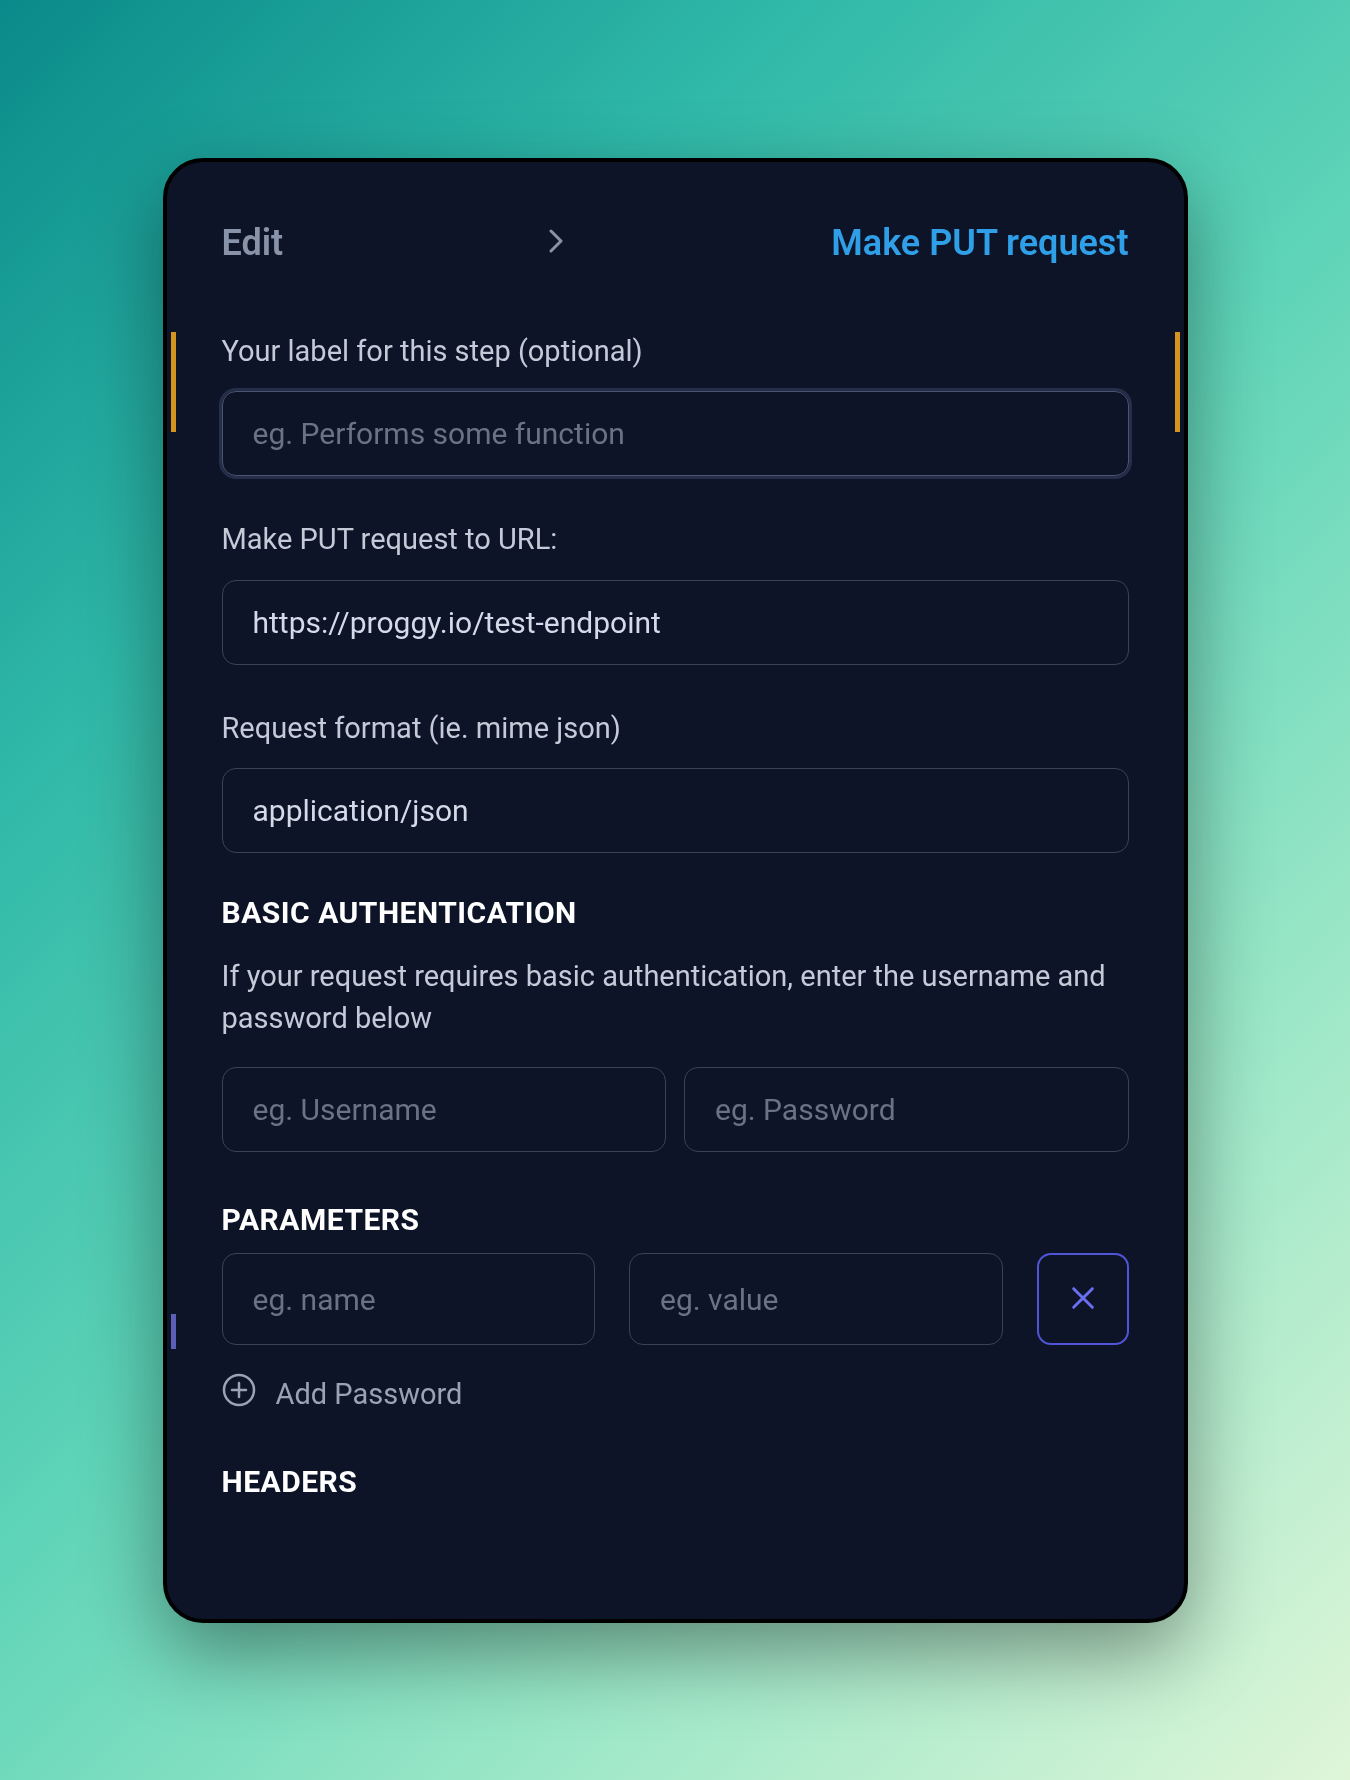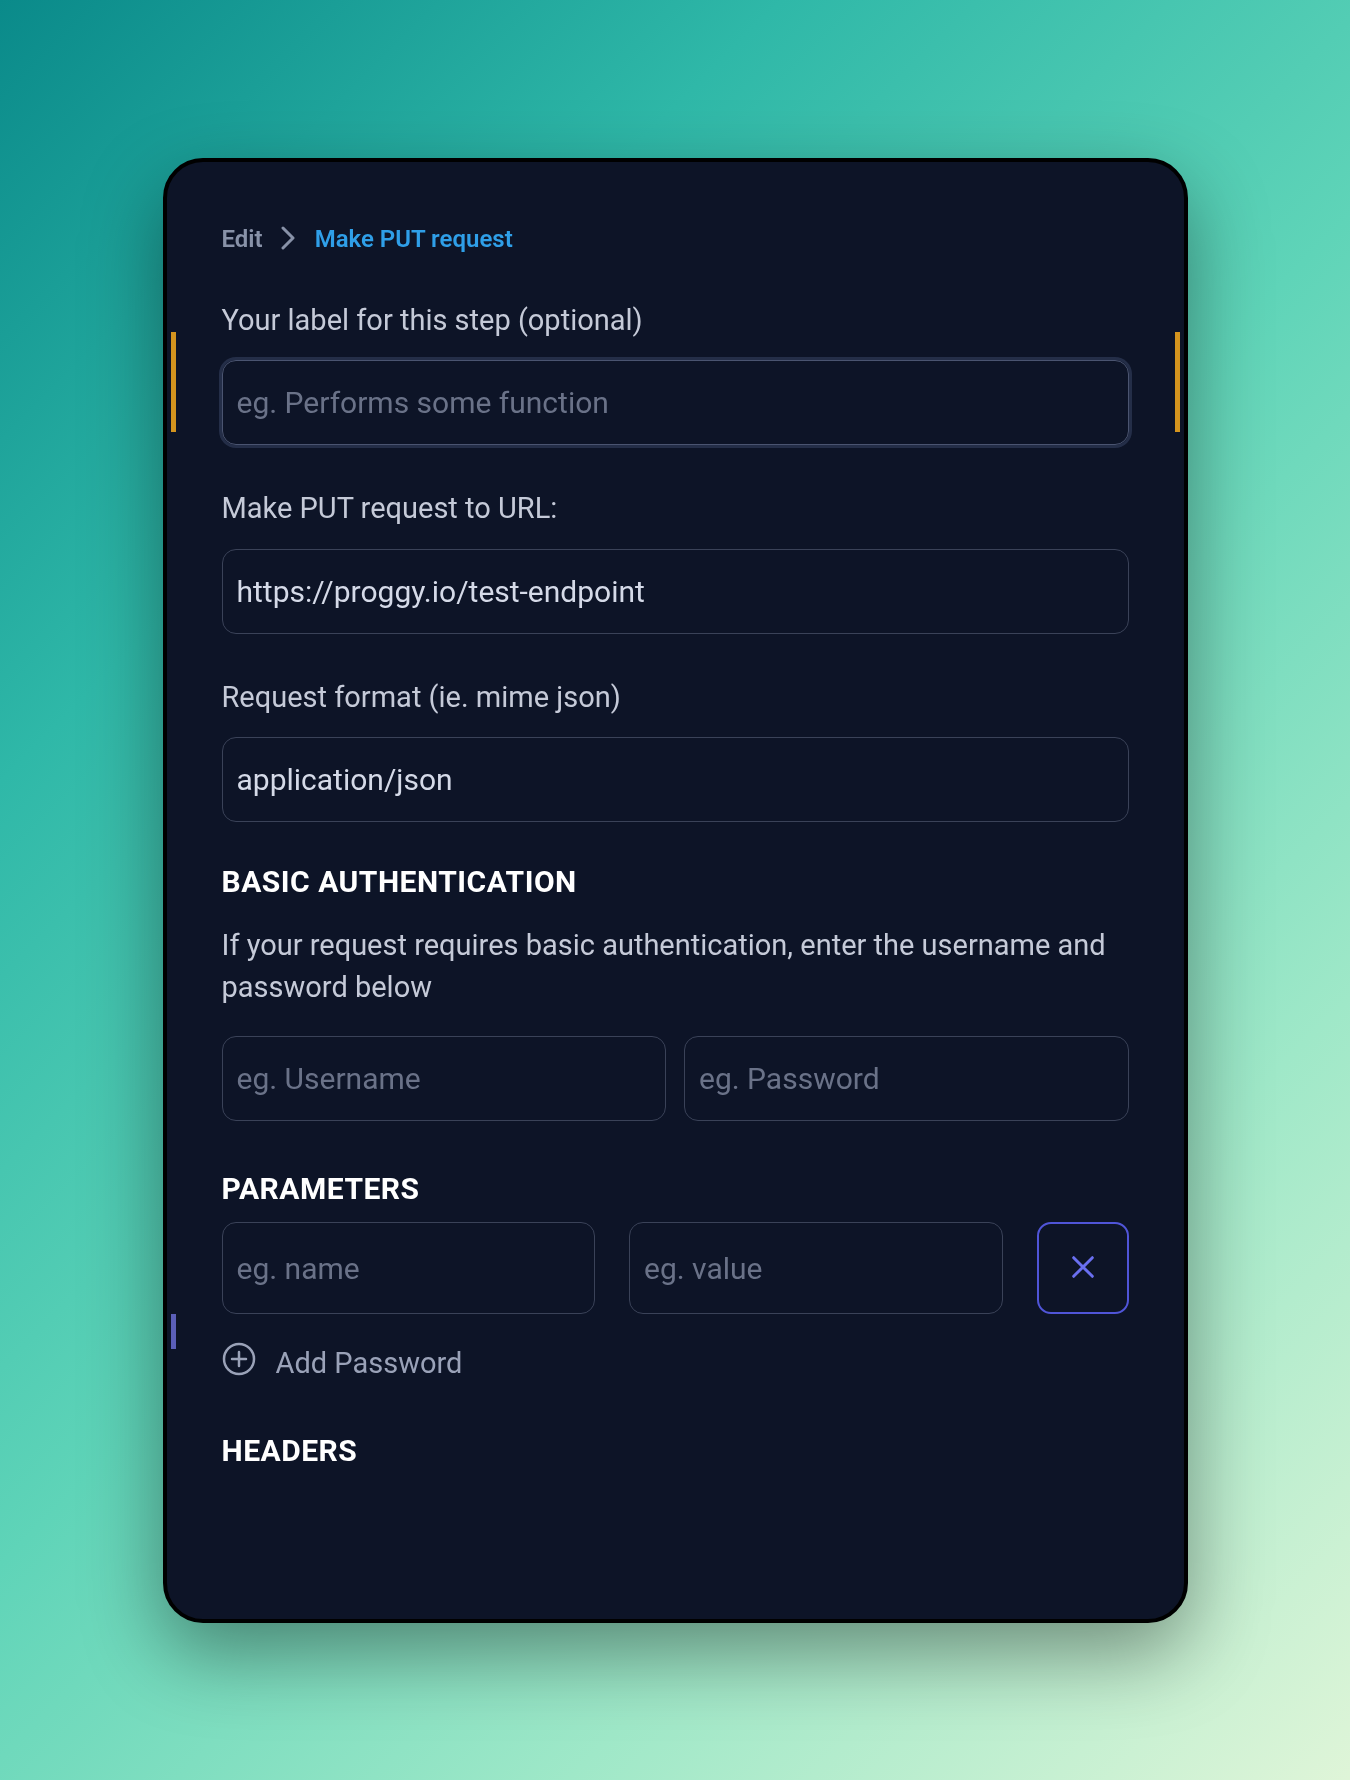--- a/index.html
+++ b/index.html
@@ -55,23 +55,24 @@
       bottom: 270px;
       width: 5px;
       height: 35px;
       background: #5b5fb8;
     }
     
     .breadcrumb {
       display: flex;
       align-items: center;
       gap: 18px;
-      margin-bottom: 42px;
-      font-size: 24px;
+      margin-bottom: 66px;
+      font-size: 36px;
       font-weight: 600;
+      justify-content: space-between;
     }
     
     .breadcrumb-root {
       color: #8892a8;
     }
     
     .breadcrumb-sep {
       color: #8892a8;
       font-size: 30px;
     }
@@ -108,21 +109,21 @@
       line-height: 1.45;
       margin-bottom: 28px;
       margin-top: 25px;
     }
     
     .input {
       width: 100%;
       background: transparent;
       border: 1px solid #3a4258;
       border-radius: 14px;
-      padding: 24px 14px;
+      padding: 24px 30px;
       font-size: 30px;
       color: #d5dae8;
       font-family: inherit;
       outline: none;
     }
     
     .input::placeholder {
       color: #6a7288;
     }
     

